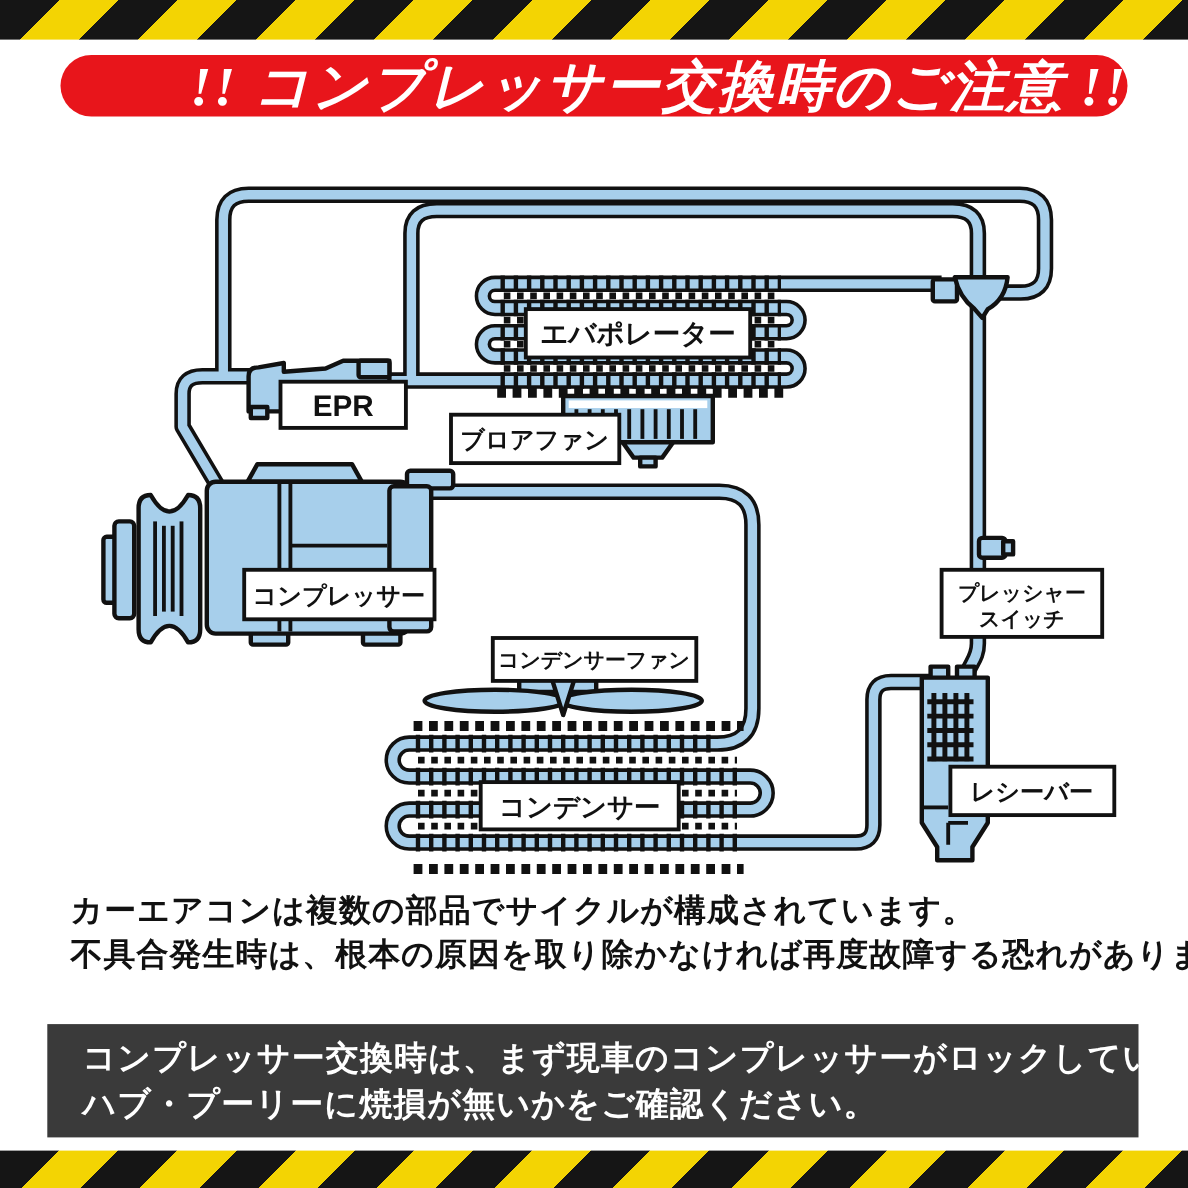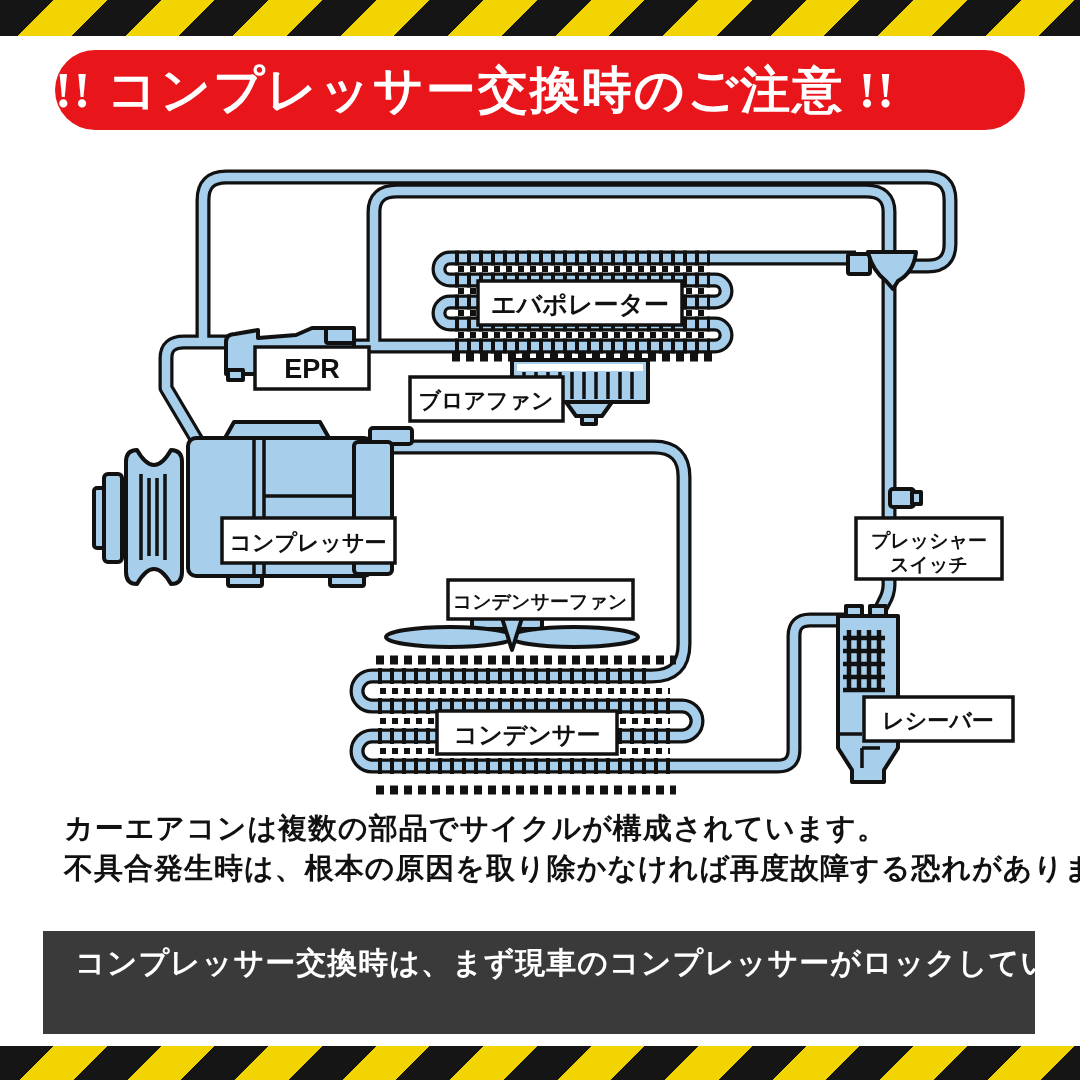--- a/index.html
+++ b/index.html
@@ -4,22 +4,22 @@
 <style>
   html,body{margin:0;padding:0;}
   body{font-family:"Liberation Sans","DejaVu Sans",sans-serif;background:#ffffff;}
   #stage{position:relative;width:1080px;height:1080px;background:#ffffff;overflow:hidden;}
 
   .hazard{position:absolute;left:0;width:1080px;
     background:repeating-linear-gradient(135deg,#151515 0 38px,#f3d403 38px 76px);}
   #hazard-top{top:0;height:36px;}
   #hazard-bottom{top:1046px;height:34px;}
 
-  #banner{position:absolute;left:55px;top:50px;width:970px;height:80px;
-    background:#e8151b;border-radius:42px;display:flex;align-items:center;justify-content:flex-start;}
+  #banner{position:absolute;left:55px;top:50px;width:970px;height:56px;
+    background:#e8151b;border-radius:42px;display:flex;align-items:center;justify-content:flex-end;font-style:italic;}
   #banner .txt{color:#ffffff;font-family:"Liberation Serif","DejaVu Serif",serif;
     font-weight:bold;font-size:50px;letter-spacing:2px;white-space:nowrap;}
 
   #diagram-svg{position:absolute;left:0;top:0;width:1080px;height:1080px;}
 
   #desc{position:absolute;left:64px;top:808px;color:#111111;font-weight:bold;
     font-size:29px;line-height:40px;letter-spacing:1px;white-space:nowrap;}
   #note{position:absolute;right:42px;top:897px;color:#111111;font-weight:bold;
     font-size:20px;white-space:nowrap;}
 
@@ -201,17 +201,18 @@
     </g>
   </svg>
 
   <div id="desc">
     <div>カーエアコンは複数の部品でサイクルが構成されています。</div>
     <div>不具合発生時は、根本の原因を取り除かなければ再度故障する恐れがあります。</div>
   </div>
 
   <div id="warnbox">
     <div class="wline">コンプレッサー交換時は、まず現車のコンプレッサーがロックしていないか、</div>
+    <div class="wline">ハブ・プーリーに焼損が無いかをご確認ください。</div>
   </div>
 
   <div id="hazard-bottom" class="hazard"></div>
 
 </div>
 
 </body></html>

